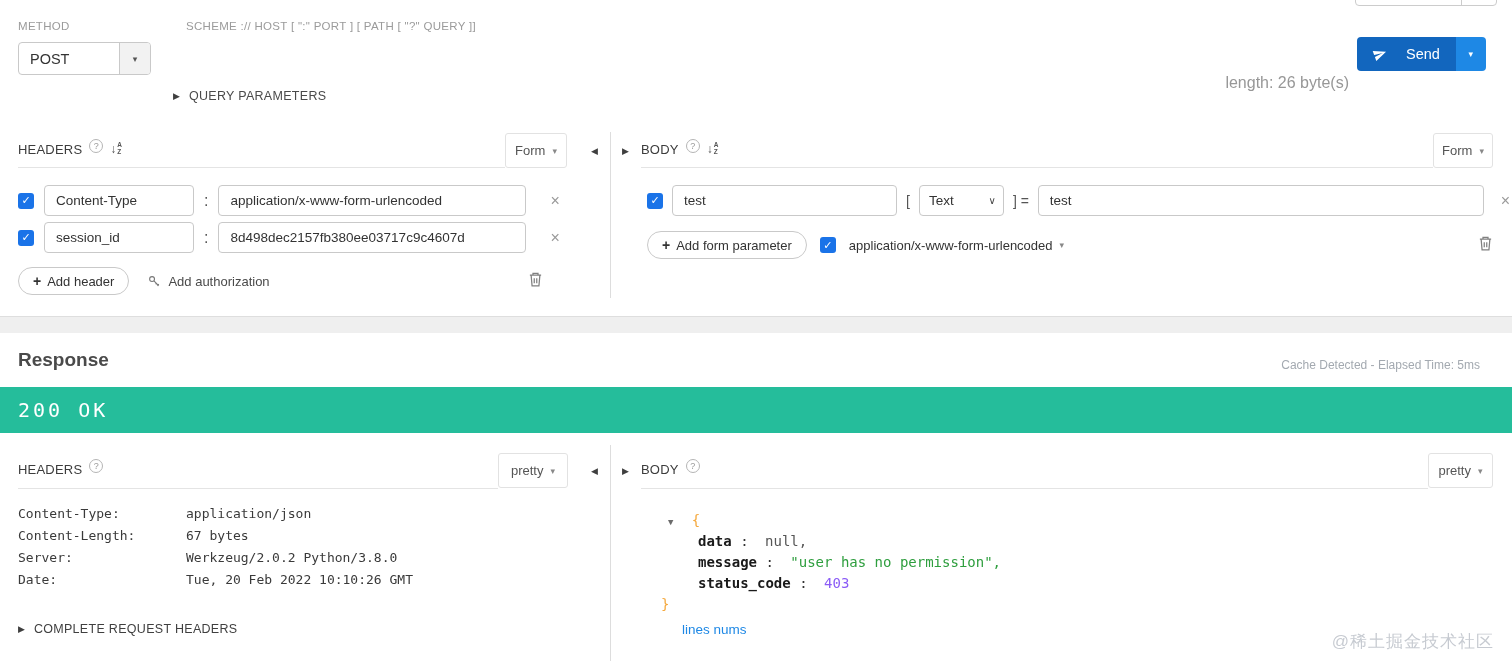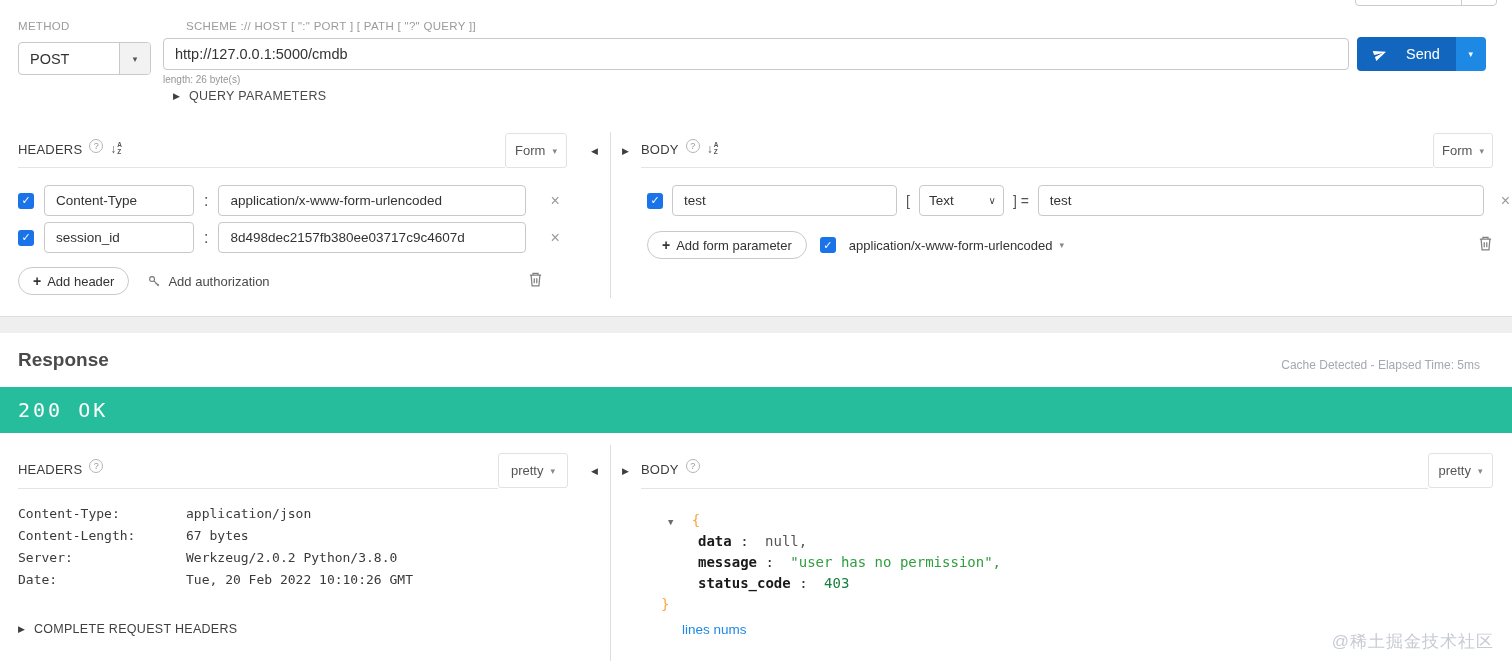--- a/index.html
+++ b/index.html
@@ -56,21 +56,21 @@
   .status-bar { position:absolute; left:0; top:387px; width:1512px; height:46px; background:#25bd9b;
                 display:flex; align-items:center; padding-left:18px; }
   .status-text { font-family:"DejaVu Sans Mono", monospace; font-size:20px; color:#fff; letter-spacing:3px; }
 
   .mono { font-family:"DejaVu Sans Mono", monospace; font-size:13px; color:#3a3a3a; }
   .json { font-family:"DejaVu Sans Mono", monospace; font-size:14px; }
   .j-key { font-weight:bold; color:#1a1a1a; }
   .j-colon { color:#333; }
   .j-null { color:#555; }
   .j-str { color:#2e9e3e; }
-  .j-num { color:#15803d; }
+  .j-num { color:#8b5cf6; }
   .j-brace { color:#f5a83c; }
   .j-tgl { color:#6b6b6b; font-size:9px; }
   .blue-link { color:#1e88e5; font-size:13.5px; cursor:pointer; }
 
   .vdiv { position:absolute; border-left:1px solid #ddd; width:0; }
   .watermark { position:absolute; right:18px; bottom:8px; font-size:17px; color:#b9bec6; opacity:.8; letter-spacing:1px; }
   select.type-sel { appearance:none; -webkit-appearance:none; border:1px solid #c9c9c9; border-radius:4px; height:31px;
                     font-size:13.5px; color:#333; padding:0 24px 0 9px; background:#fff; outline:none;
                     font-family:"Liberation Sans", sans-serif; }
   .sel-wrap { position:relative; display:inline-block; }
@@ -88,33 +88,32 @@
   </div>
 
   <div class="abs lbl" style="left:18px; top:20px;">METHOD</div>
   <div class="abs lbl" style="left:186px; top:20px;">SCHEME :// HOST [ ":" PORT ] [ PATH [ "?" QUERY ]]</div>
 
   <div class="abs combo" style="left:18px; top:42px; width:133px; height:33px;">
     <div class="combo-val">POST</div>
     <div class="combo-btn">▾</div>
   </div>
 
-  <input class="abs inp" style="left: 163px; top: 38px; width: 1186px; font-size: 14.5px;" value="http://127.0.0.1:5000/cmdb">
 
   <div class="abs send" style="left:1357px; top:37px;">
     <div class="send-main">
       <svg class="icon-svg" width="14" height="14" viewBox="0 0 24 24" style="transform:rotate(-20deg);">
         <path d="M2.01 21L23 12 2.01 3 2 10l15 2-15 2z" fill="#ffffff"></path>
       </svg>
       <span>Send</span>
     </div>
     <div class="send-caret">▾</div>
   </div>
 
-  <div class="abs" style="left:163px; top:74px; width:1186px; font-size:10px; color:#979797;">length: 26 byte(s)</div>
+  <div class="abs" style="left:163px; top:74px; width:1186px; text-align:right; font-size:16px; color:#979797;">length: 26 byte(s)</div>
 
   <div class="abs" style="left:173px; top:89px; display:flex; align-items:center; gap:9px; cursor:pointer;">
     <span style="font-size:9px; color:#3f3f3f;">▶</span>
     <span style="font-size:12.5px; color:#4a4a4a; letter-spacing:.3px;">QUERY PARAMETERS</span>
   </div>
 
   <div class="vdiv" style="left:610px; top:132px; height:166px;"></div>
 
   <div class="abs" style="left:18px; top:142px; display:flex; align-items:center; gap:7px;">
     <span class="section-title">HEADERS</span>

